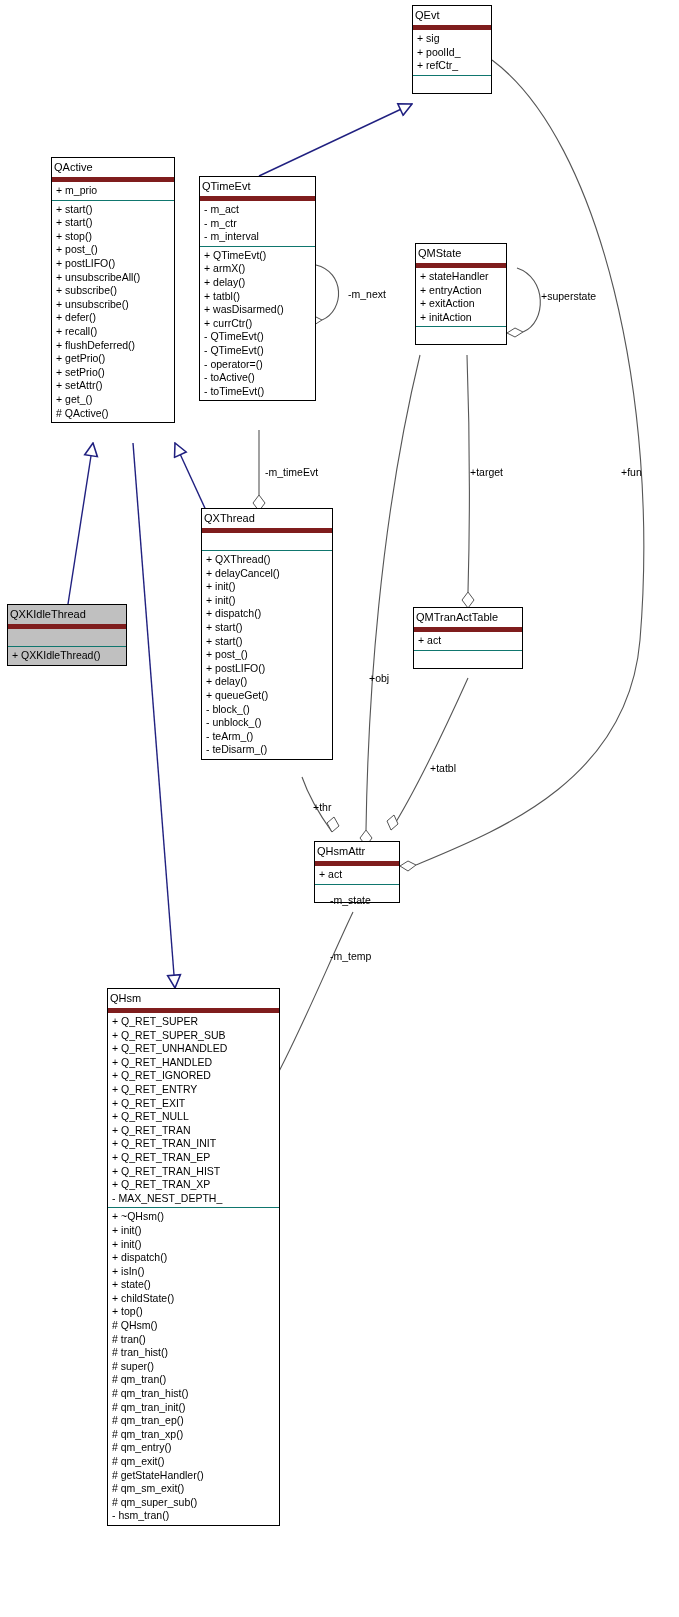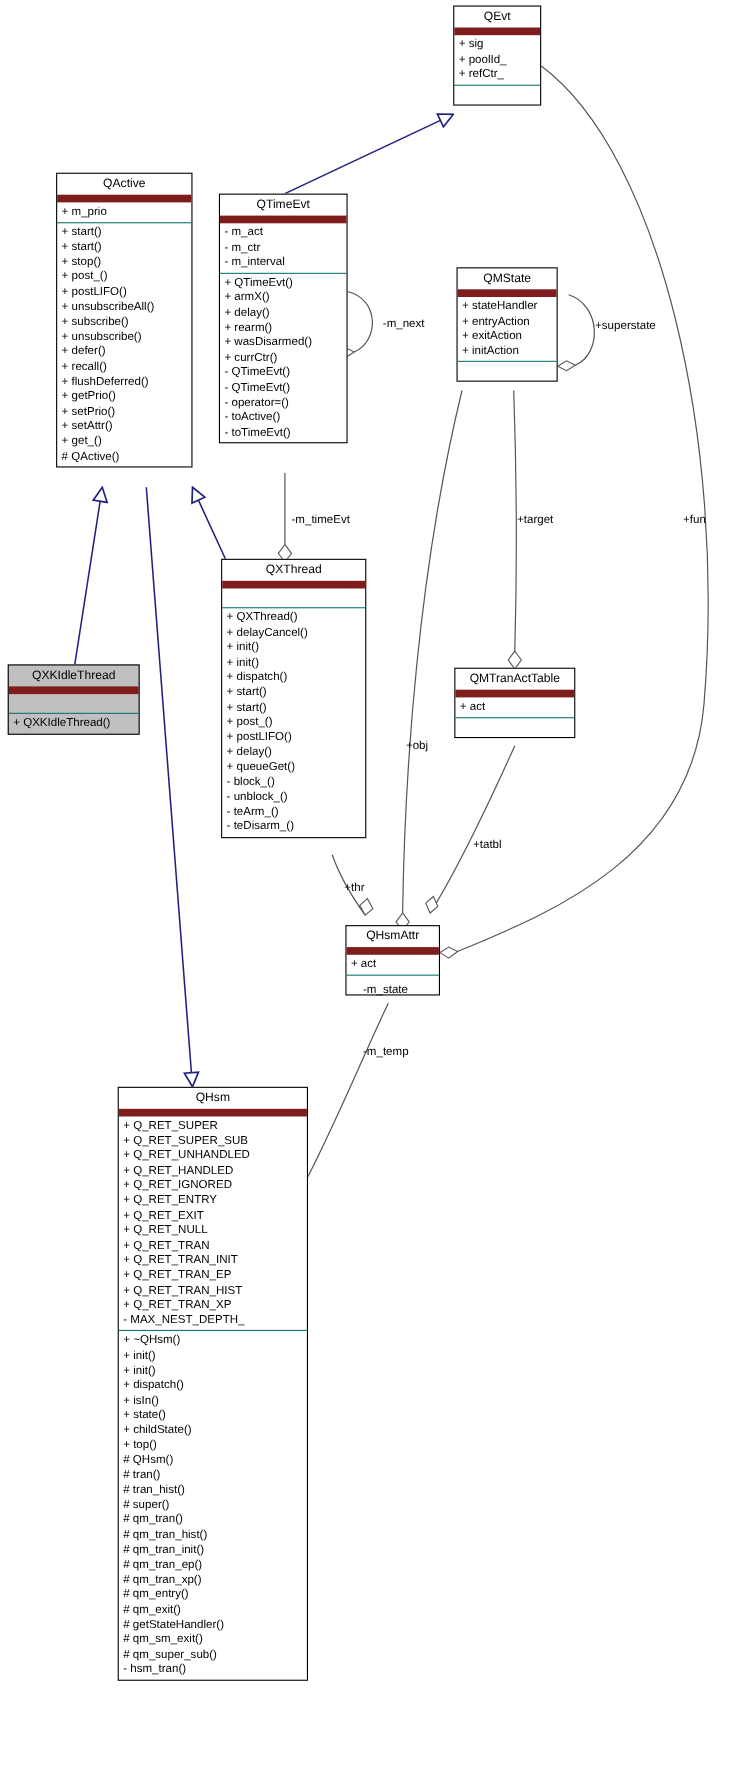--- a/index.html
+++ b/index.html
@@ -27,26 +27,25 @@
     position: absolute;
     border: 1px solid #000000;
     background: #ffffff;
     box-sizing: border-box;
     z-index: 5;
   }
   .uml-class.shaded {
     background: #c0c0c0;
   }
   .cls-name {
-    text-align: center;
     font-size: 11px;
     color: #000000;
     line-height: 13px;
     padding: 3px 2px 3px 2px;
-    border-bottom: 7px solid #7f1d1d;
+    border-bottom: 5px solid #7f1d1d;
     white-space: nowrap;
   }
   .cls-compartment {
     border-bottom: 1px solid #0f766e;
     padding: 2px 3px 2px 4px;
   }
   .cls-compartment.last {
     border-bottom: none;
   }
   .cls-compartment.empty {
@@ -182,21 +181,21 @@
     <div class="cls-name">QTimeEvt</div>
     <div class="cls-compartment">
       <div class="member">- m_act</div>
       <div class="member">- m_ctr</div>
       <div class="member">- m_interval</div>
     </div>
     <div class="cls-compartment last">
       <div class="member">+ QTimeEvt()</div>
       <div class="member">+ armX()</div>
       <div class="member">+ delay()</div>
-      <div class="member">+ rearm()</div>
+      <div class="member">+ tatbl()</div>
       <div class="member">+ wasDisarmed()</div>
       <div class="member">+ currCtr()</div>
       <div class="member">- QTimeEvt()</div>
       <div class="member">- QTimeEvt()</div>
       <div class="member">- operator=()</div>
       <div class="member">- toActive()</div>
       <div class="member">- toTimeEvt()</div>
     </div>
   </div>
 

